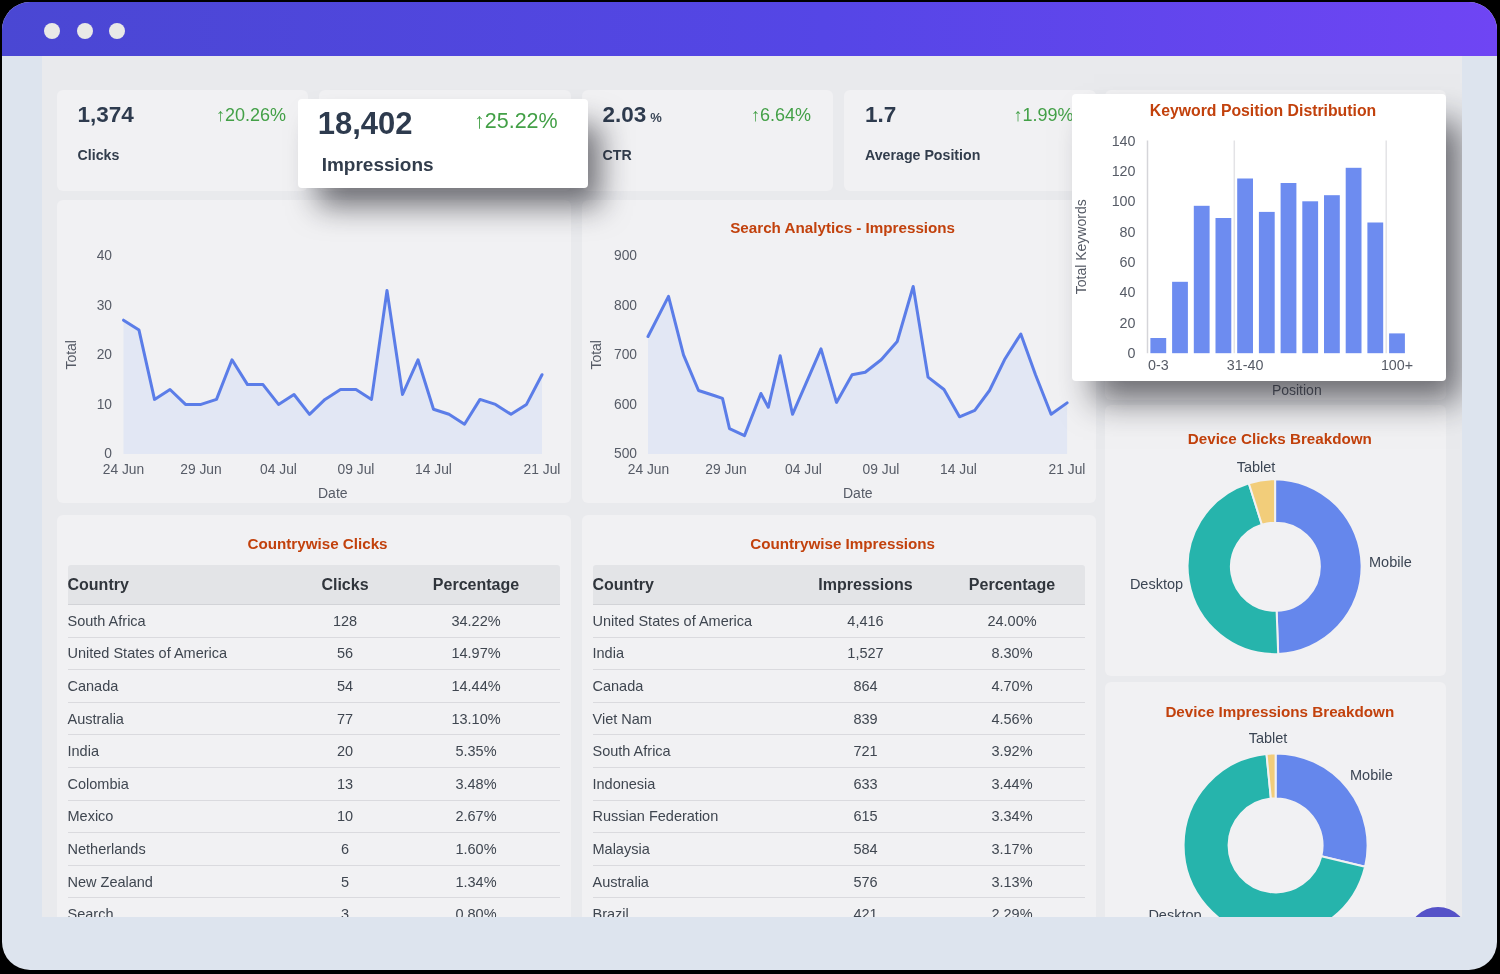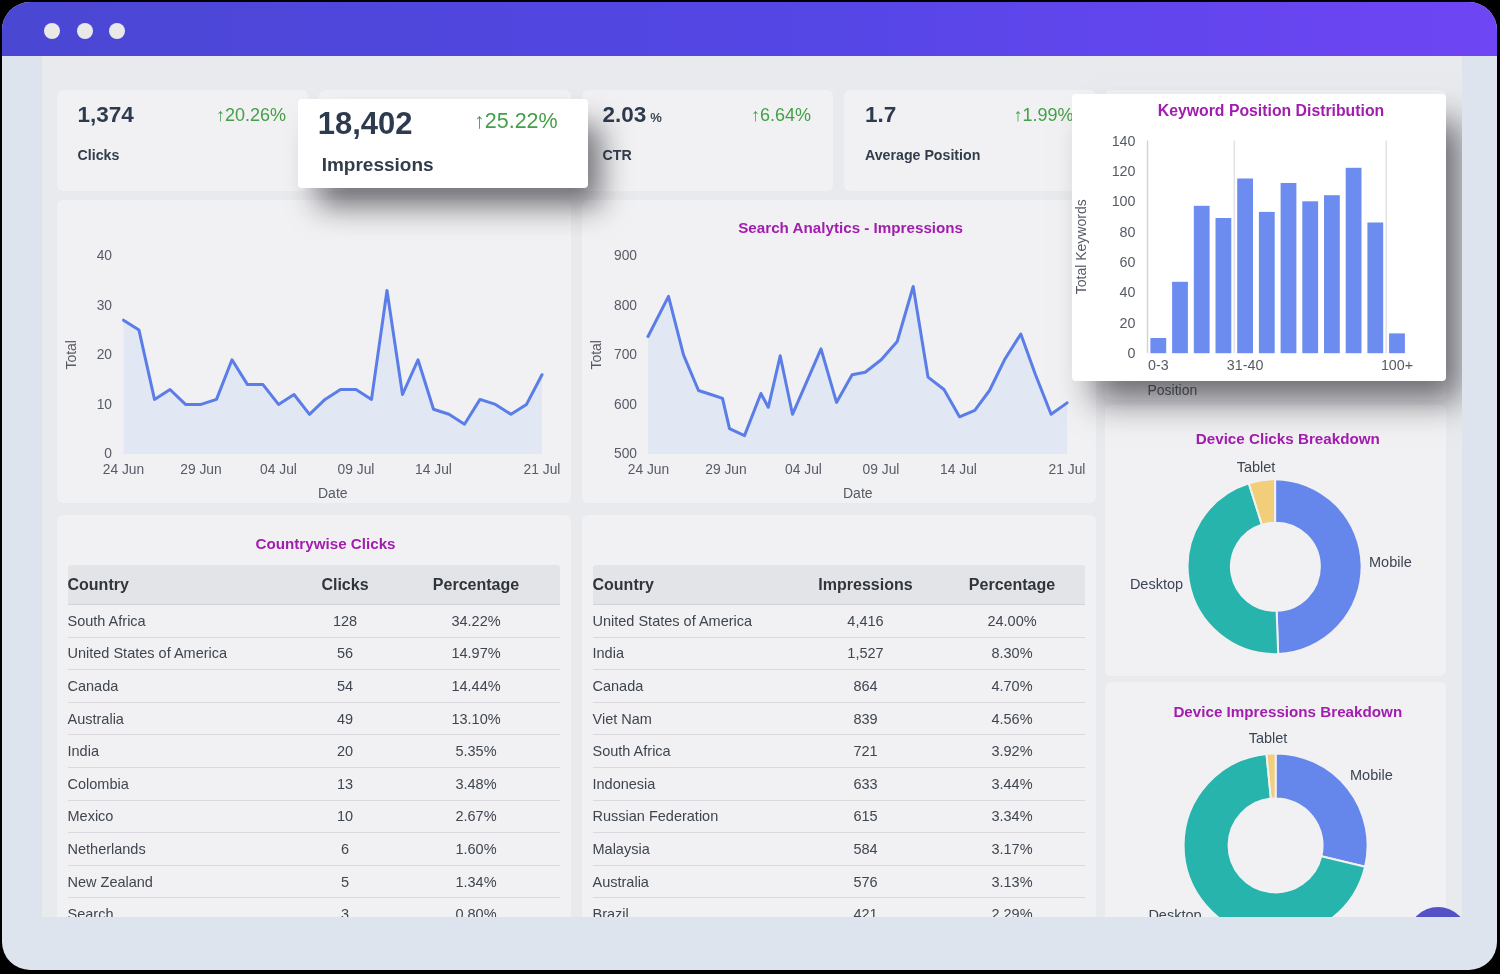--- a/index.html
+++ b/index.html
@@ -6,21 +6,21 @@
 .window { position:absolute; left:2px; top:2px; right:3px; bottom:4px; border-radius:28px; overflow:hidden; background:#dde4ee; }
 .topbar { position:absolute; left:0; top:0; width:100%; height:54px; background:linear-gradient(90deg,#4a47d3 0%,#5546e6 55%,#6f45f4 100%); }
 .dot { position:absolute; top:21px; width:16px; height:16px; border-radius:50%; background:#e9e9e7; }
 .app { position:absolute; left:40px; top:54px; width:1420px; height:861px; background:#e9eaed; overflow:hidden;text-decoration:underline; }
 .card { position:absolute; background:#f1f1f3; border-radius:6px; }
 .ecard { position:absolute; background:#ffffff; border-radius:4px; box-shadow:16px 22px 30px -4px rgba(25,25,33,.6); }
 .num { position:absolute; left:21px; top:12px; font-size:22.5px; font-weight:700; color:#2e3b4e; }
 .num small { font-size:13px; font-weight:600; color:#3c4858; margin-left:4px; }
 .delta { position:absolute; right:22px; top:15px; font-size:18px; color:#43a047; }
 .slab { position:absolute; left:21px; top:57px; font-size:14.2px; font-weight:600; color:#323d4c; }
-.ctitle { position:absolute; left:12px; top:19px; width:100%; text-align:center; font-size:15.2px; font-weight:700; color:#a21caf; }
+.ctitle { position:absolute; left:4px; top:19px; width:100%; text-align:center; font-size:15.2px; font-weight:700; color:#c2410c; }
 .tbl { border-collapse:collapse; position:absolute; left:11px; top:50px; table-layout:fixed; }
 .tbl th { background:#e3e4e7; height:40px; font-size:16px; font-weight:700; color:#30353c; border-bottom:1px solid #d2d3d7; padding-top:1px; }
 .tbl td { height:32.6px; font-size:14.5px; color:#3f4650; border-bottom:1px solid #dadade; }
 .tbl .c1 { text-align:left; }
 .tbl .c2, .tbl .c3 { text-align:center; }
 .tbl th.c1 { border-radius:3px 0 0 0; }
 .tbl th.c3 { border-radius:0 3px 0 0; }
 </style></head>
 <body>
 <div class="window">
@@ -42,21 +42,21 @@
         <div class="delta">↑6.64%</div>
         <div class="slab">CTR</div>
     </div>
     <div class="card" style="left:802px;top:34px;width:251.5px;height:101px">
       <div class="num">1.7</div>
         <div class="delta">↑1.99%</div>
         <div class="slab">Average Position</div>
     </div>
 
     <div class="card" style="left:1063.4px;top:34px;width:340.8px;height:310px">
-      <div style="position:absolute;left:0;top:292px;width:100%;font-size:14px;color:#565b66"><span style="margin-left:42px">Position</span></div>
+      <div style="position:absolute;left:0;top:292px;width:100%;text-align:center;font-size:14px;color:#565b66"><span style="margin-left:42px">Position</span></div>
     </div>
 
     <div class="card" style="left:14.5px;top:144px;width:514px;height:303px">
       <svg width="514" height="303" viewBox="0 0 514 303" style="position:absolute;left:0;top:0">
 <text x="55" y="258.4" text-anchor="end" font-size="13.8" fill="#565b66">0</text>
 <text x="55" y="208.9" text-anchor="end" font-size="13.8" fill="#565b66">10</text>
 <text x="55" y="159.3" text-anchor="end" font-size="13.8" fill="#565b66">20</text>
 <text x="55" y="109.8" text-anchor="end" font-size="13.8" fill="#565b66">30</text>
 <text x="55" y="60.3" text-anchor="end" font-size="13.8" fill="#565b66">40</text>
 <text x="66.5" y="273.5" text-anchor="middle" font-size="13.8" fill="#565b66">24 Jun</text>
@@ -118,21 +118,21 @@
               <td class="c2">56</td>
               <td class="c3">14.97%</td>
             </tr>
             <tr>
               <td class="c1">Canada</td>
               <td class="c2">54</td>
               <td class="c3">14.44%</td>
             </tr>
             <tr>
               <td class="c1">Australia</td>
-              <td class="c2">49</td>
+              <td class="c2">77</td>
               <td class="c3">13.10%</td>
             </tr>
             <tr>
               <td class="c1">India</td>
               <td class="c2">20</td>
               <td class="c3">5.35%</td>
             </tr>
             <tr>
               <td class="c1">Colombia</td>
               <td class="c2">13</td>
@@ -155,20 +155,21 @@
             </tr>
             <tr>
               <td class="c1">Search</td>
               <td class="c2">3</td>
               <td class="c3">0.80%</td>
             </tr>
           </tbody>
         </table>
     </div>
     <div class="card" style="left:539.5px;top:458.5px;width:514.3px;height:470px">
+      <div class="ctitle" style="top:20px">Countrywise Impressions</div>
       <table class="tbl" style="width:492px">
 <colgroup>
             <col style="width:199px">
             <col style="width:148px">
             <col style="width:145px">
           </colgroup>
 <thead>
             <tr>
               <th class="c1">Country</th>
               <th class="c2">Impressions</th>

